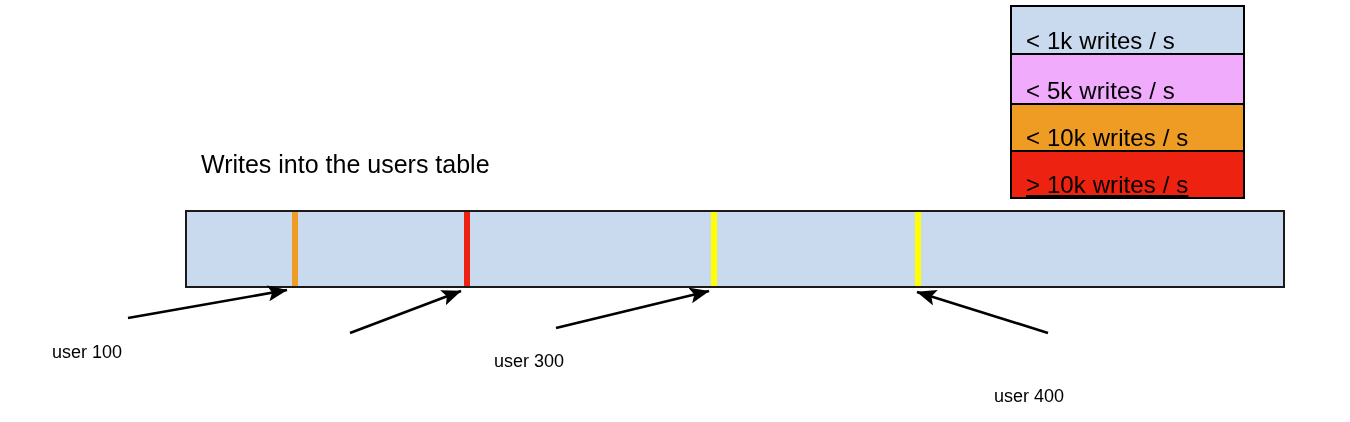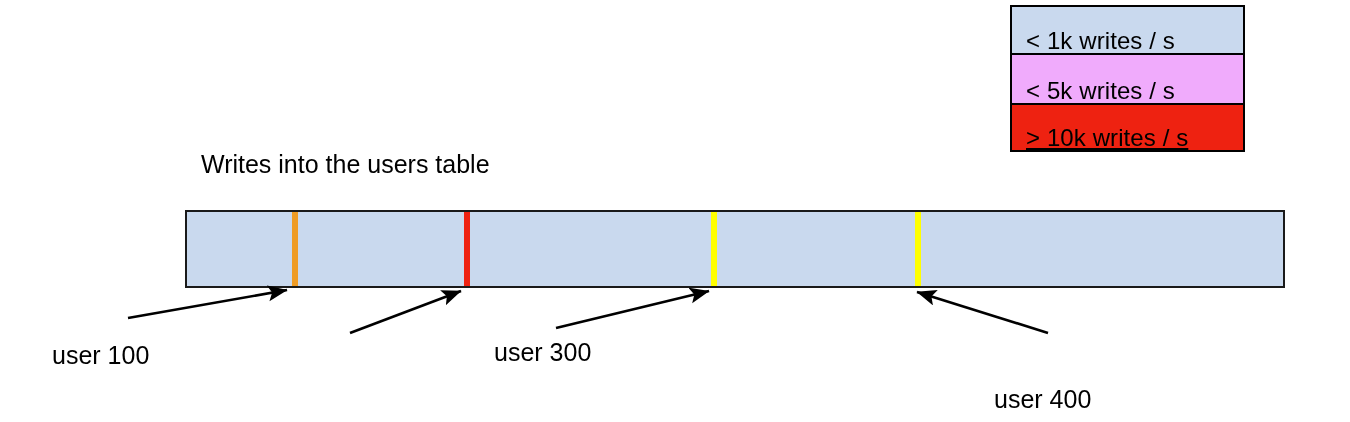--- a/index.html
+++ b/index.html
@@ -88,37 +88,40 @@
     left: 0;
     top: 0;
     width: 1350px;
     height: 422px;
     pointer-events: none;
   }
 
   
   .callout {
     position: absolute;
-    font-size: 25px;
+    font-size: 18px;
     color: #000000;
     white-space: nowrap;
     line-height: 1;
   }
 </style>
 </head>
 <body>
 
 <div id="stage">
 
   <div class="legend">
     <div class="legend-row r0" style="background-color: rgb(201, 217, 238);">
       <span class="legend-label">&lt; 1k writes / s</span>
     </div>
     <div class="legend-row r1" style="background-color: #f0abfc;">
       <span class="legend-label">&lt; 5k writes / s</span>
+    </div>
+    <div class="legend-row r2" style="background-color: rgb(239, 156, 36);">
+      <span class="legend-label">&lt; 10k writes / s</span>
     </div>
     <div class="legend-row r3" style="background-color: rgb(238, 34, 17);">
       <span class="legend-label">&gt; 10k writes / s</span>
     </div>
   </div>
 
   <div class="chart-title">Writes into the users table</div>
 
   <div class="bar" style="background-color: rgb(201, 217, 238);">
     <div class="marker" style="background-color: rgb(239, 156, 36); left: 9.6%;"></div>
@@ -133,16 +136,16 @@
         <path d="M0,0 L7.6,3.1 L0,6.2 L1.6,3.1 z" fill="#000000"></path>
       </marker>
     </defs>
     <line x1="128" y1="318" x2="287" y2="290" stroke="#000000" stroke-width="2.6" marker-end="url(#ah)"></line>
     <line x1="350" y1="333" x2="461" y2="291" stroke="#000000" stroke-width="2.6" marker-end="url(#ah)"></line>
     <line x1="556" y1="328" x2="709" y2="291" stroke="#000000" stroke-width="2.6" marker-end="url(#ah)"></line>
     <line x1="1048" y1="333" x2="917" y2="292" stroke="#000000" stroke-width="2.6" marker-end="url(#ah)"></line>
   </svg>
 
   <div class="callout" style="left:52px; top:343px;">user 100</div>
-  <div class="callout" style="left:494px; top:340px;">user 300</div>
+  <div class="callout" style="left:494px; top:352px;">user 300</div>
   <div class="callout" style="left:994px; top:355px;margin-top:32px;">user 400</div>
 
 </div>
 
 </body></html>

